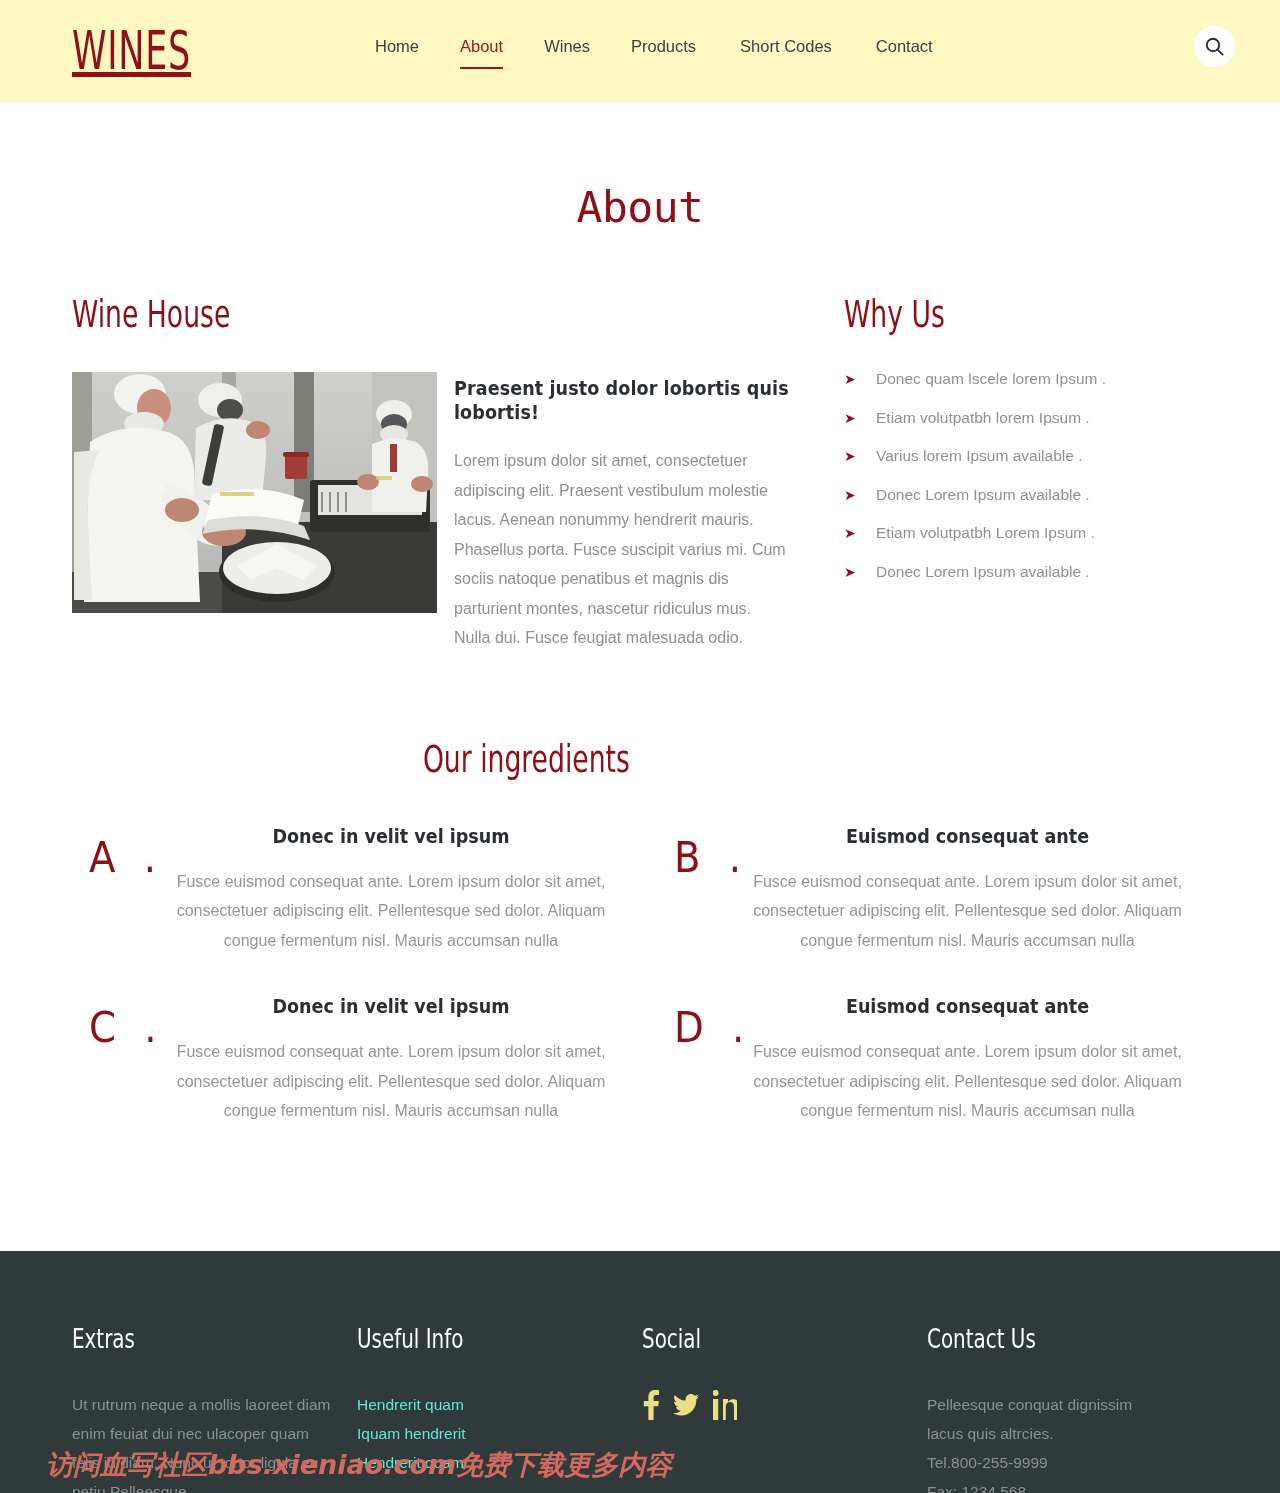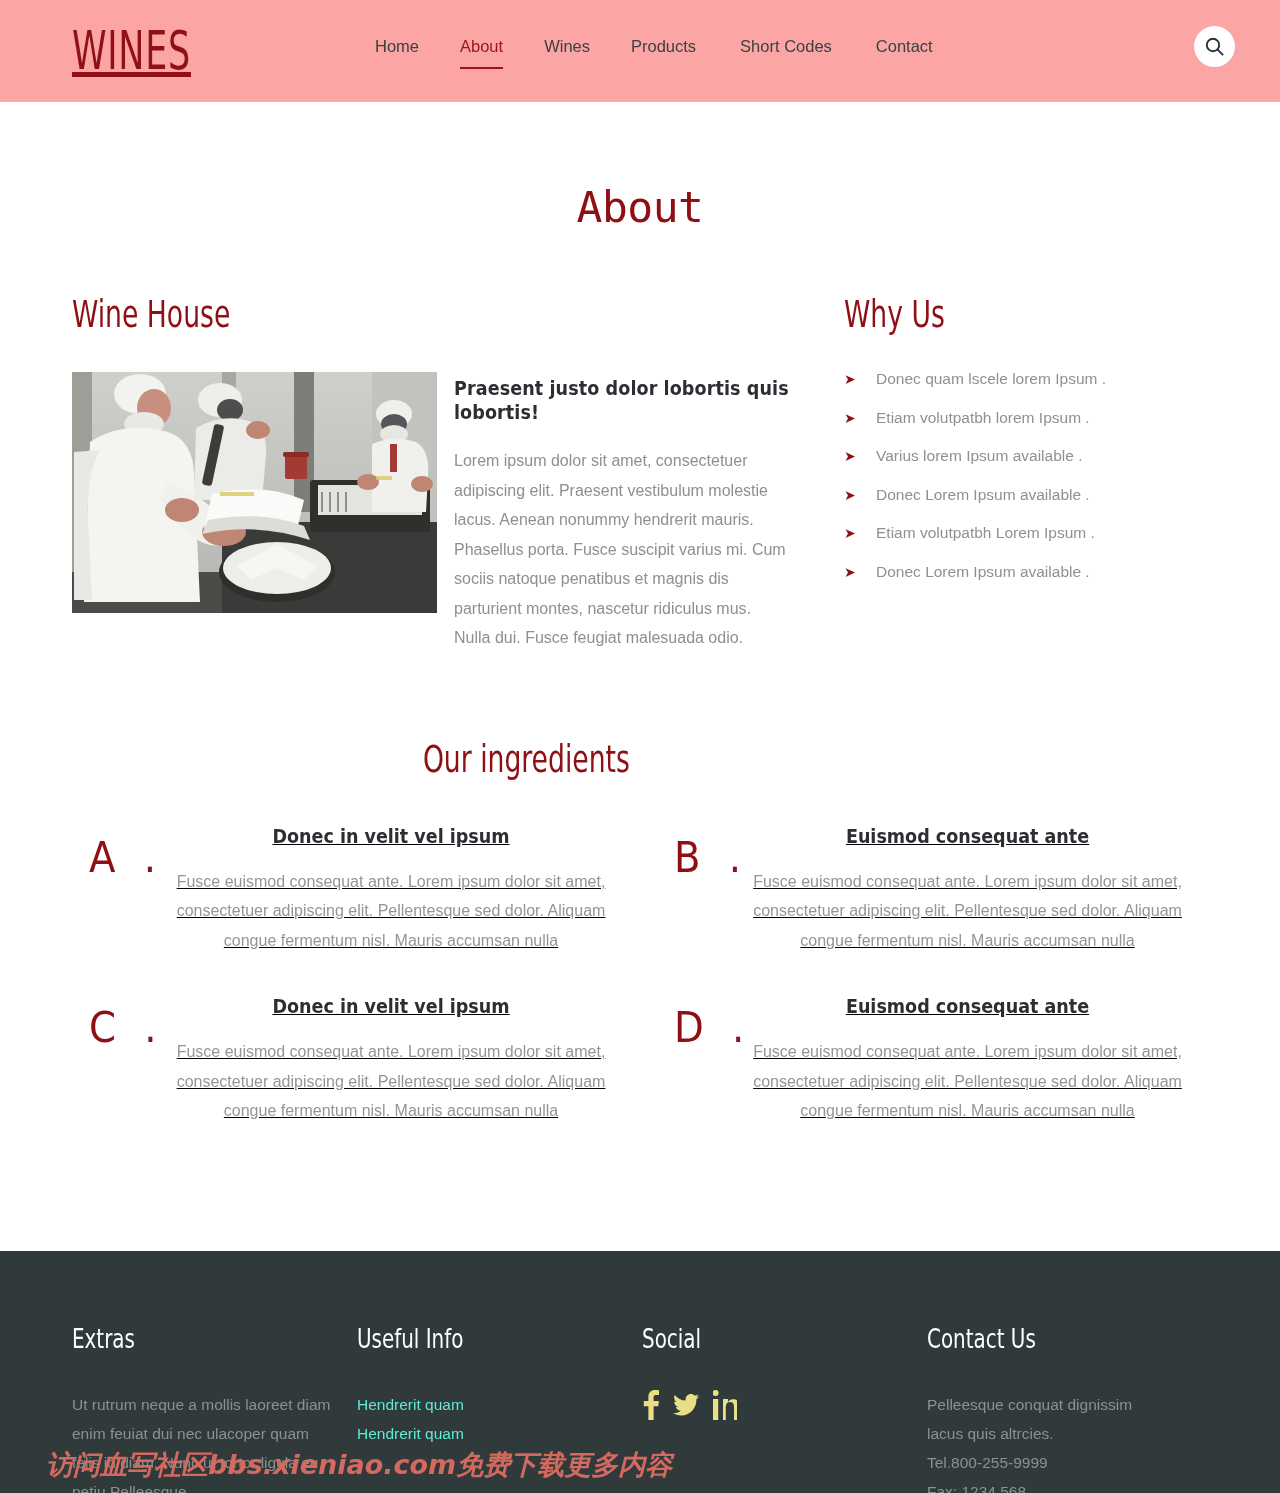--- a/index.html
+++ b/index.html
@@ -11,21 +11,21 @@
     font-family: "Liberation Sans", sans-serif;
     -webkit-font-smoothing: antialiased;
   }
 
   body { position: relative; overflow-x: hidden; }
 
   
   .site-header {
     width: 1280px;
     height: 102px;
-    background: #fca5a5;
+    background: #fef9c3;
     display: flex;
     align-items: center;
     position: relative;
   }
 
   .logo {
     position: absolute;
     left: 72px;
     top: 24px;
     font-family: "DejaVu Sans Condensed", "Liberation Sans Narrow", "Liberation Sans", sans-serif;
@@ -207,21 +207,21 @@
     font-size: 43px;
     line-height: 50px;
     font-weight: 400;
     color: #8e1014;
     padding-top: 7px;
     padding-left: 17px;
     letter-spacing: 8px;
     white-space: nowrap;
   }
 
-  .ing-body { flex: 1; text-decoration: underline; }
+  .ing-body { flex: 1; }
 
   .ing-title {
     font-family: "DejaVu Sans Condensed", "Liberation Sans Narrow", "Liberation Sans", sans-serif;
     font-stretch: condensed;
     font-size: 19.5px;
     line-height: 24px;
     font-weight: bold;
     color: #2b2f33;
     margin-bottom: 18px;
   }
@@ -475,20 +475,21 @@
 
     <div class="f-col c1">
       <h4 class="f-title">Extras</h4>
       <p class="f-text">Ut rutrum neque a mollis laoreet diam enim feuiat dui nec ulacoper quam felis id diam. Nunc ut tortor ligula eu petiu Pelleesque .</p>
     </div>
 
     <div class="f-col c2">
       <h4 class="f-title">Useful Info</h4>
       <ul class="f-list">
         <li>Hendrerit quam</li>
+        <li>Iquam hendrerit</li>
         <li>Hendrerit quam</li>
 
       </ul>
     </div>
 
     <div class="f-col c3">
       <h4 class="f-title">Social</h4>
       <div class="social-row">
         <a class="social-icon" href="#">
           <svg width="17" height="30" viewBox="0 0 17 30">

